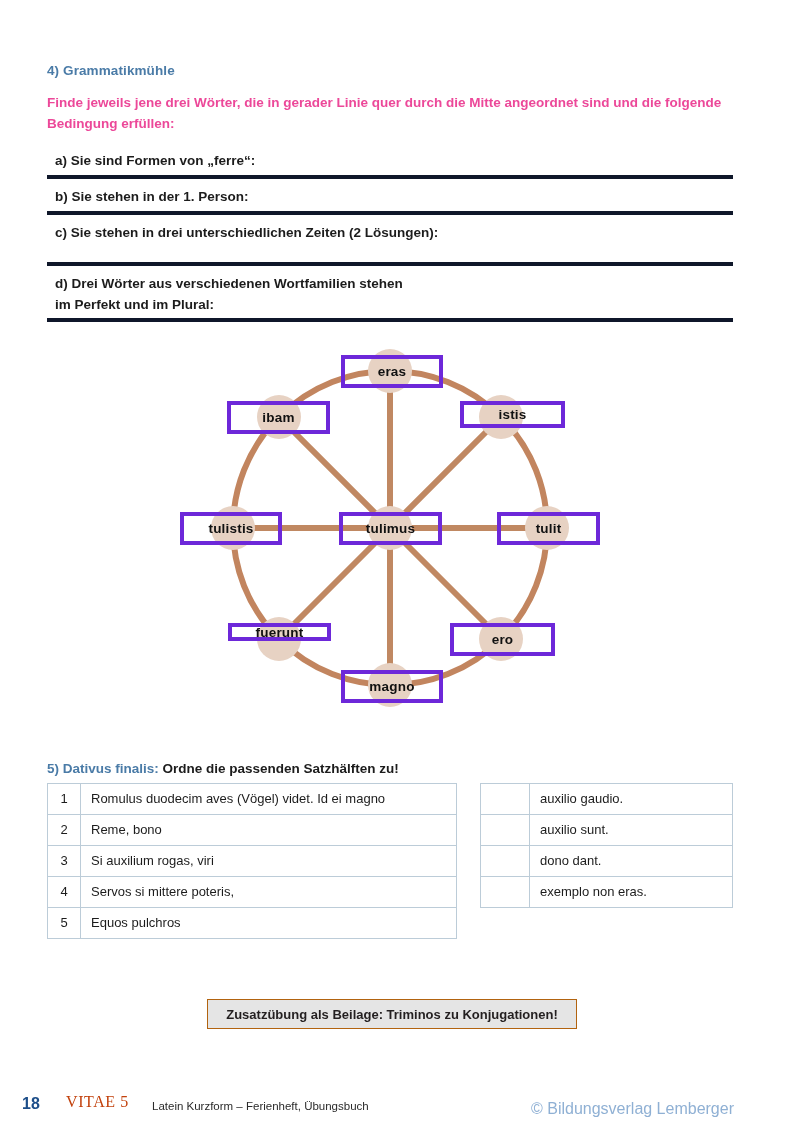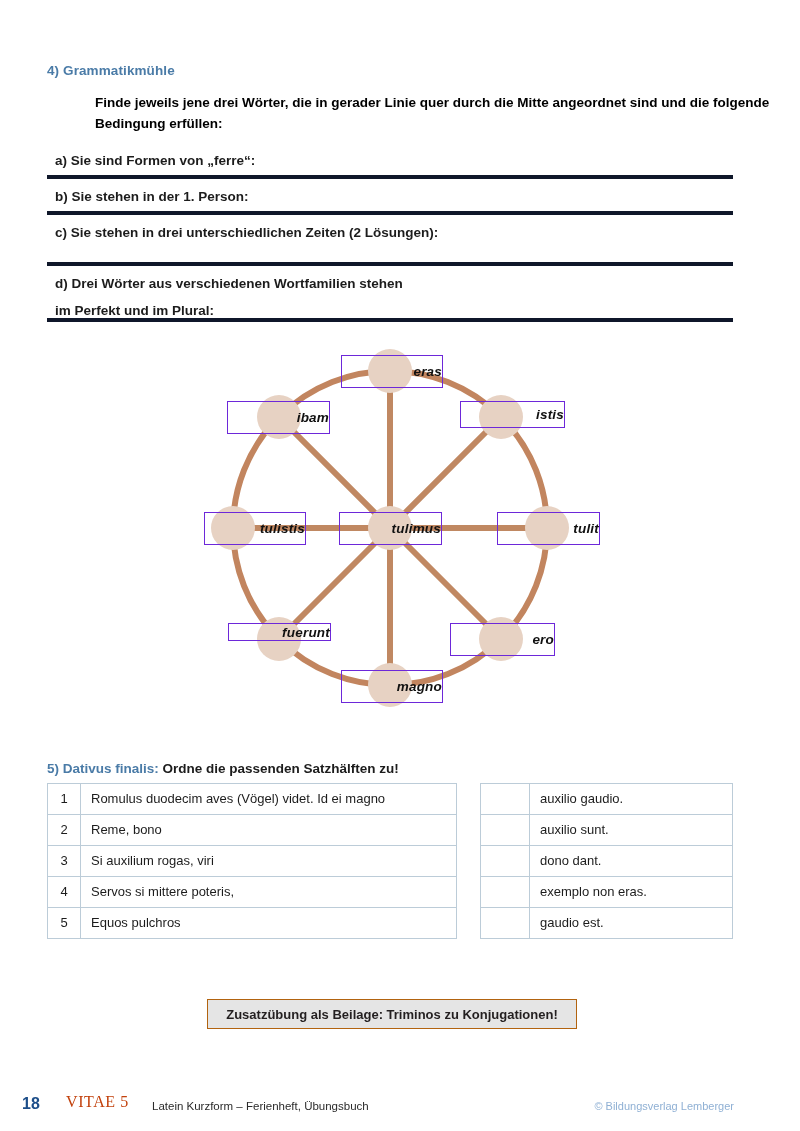--- a/index.html
+++ b/index.html
@@ -27,22 +27,21 @@
     letter-spacing: 0.1px;
   }
   .ex4-intro {
     position: absolute;
     left: 47px;
     top: 92px;
     width: 690px;
     font-size: 13.5px;
     font-weight: 700;
     line-height: 21px;
-    color: #000000;
-    margin-left: 48px;
+    color: #ec4899;
   }
 
   .cond-list {
     position: absolute;
     left: 47px;
     top: 143px;
     width: 686px;
   }
   .cond-row {
     border-bottom: 4px solid #0f172a;
@@ -50,40 +49,39 @@
     font-size: 13.5px;
     font-weight: 700;
     line-height: 21px;
     color: #1c1c1c;
     box-sizing: border-box;
   }
   .cond-row.r-a { height: 36px; padding-top: 7px; }
   .cond-row.r-b { height: 36px; padding-top: 7px; }
   .cond-row.r-c { height: 51px; padding-top: 7px; }
   .cond-row.r-d { height: 56px; padding-top: 7px; }
-  .cond-row .l2 { display: block; margin-top: 6px; }
+  .cond-row .l2 { display: block; }
 
   
   .wheel {
     position: absolute;
     left: 0px;
     top: 330px;
     width: 800px;
     height: 400px;
   }
   .wheel svg { display: block; }
   .node-box {
     position: absolute;
     box-sizing: border-box;
-    border: 1px solid #6d28d9;
+    border: 4px solid #6d28d9;
     background: transparent;
     display: flex;
     align-items: center;
-    justify-content: flex-end;
-    font-style: italic;
+    justify-content: center;
   }
   .node-label {
     font-size: 13.5px;
     font-weight: 700;
     color: #111111;
     position: relative;
     z-index: 5;
     letter-spacing: 0.2px;
   }
 
@@ -181,21 +179,21 @@
     position: absolute;
     left: 152px;
     top: 10px;
     font-size: 11.5px;
     color: #2b2b2b;
   }
   .footer-copy {
     position: absolute;
     right: 66px;
     top: 10px;
-    font-size: 11px;
+    font-size: 16px;
     color: #8fb0d4;
   }
 </style>
 </head>
 <body>
 
 <div class="ex4-heading">4) Grammatikmühle</div>
 <div class="ex4-intro">Finde jeweils jene drei Wörter, die in gerader Linie quer durch die Mitte angeordnet sind und die folgende Bedingung erfüllen:</div>
 
 <div class="cond-list">
@@ -254,21 +252,21 @@
   </div>
 
   <div class="node-box" style="left:341px; top:340px; width:102px; height:33px;">
     <span class="node-label">magno</span>
   </div>
 
   <div class="node-box" style="left:228px; top:293px; width:103px; height:18px;">
     <span class="node-label">fuerunt</span>
   </div>
 
-  <div class="node-box" style="left:180px; top:182px; width:102px; height:33px;margin-left:24px;">
+  <div class="node-box" style="left:180px; top:182px; width:102px; height:33px;">
     <span class="node-label">tulistis</span>
   </div>
 
   <div class="node-box" style="left:227px; top:71px; width:103px; height:33px;">
     <span class="node-label">ibam</span>
   </div>
 
   <div class="node-box" style="left:339px; top:182px; width:103px; height:33px;">
     <span class="node-label">tulimus</span>
   </div>
@@ -313,24 +311,20 @@
       <td class="blank"></td>
       <td>auxilio sunt.</td>
     </tr>
     <tr>
       <td class="blank"></td>
       <td>dono dant.</td>
     </tr>
     <tr>
       <td class="blank"></td>
       <td>exemplo non eras.</td>
-    </tr>
-    <tr>
-      <td class="blank"></td>
-      <td>gaudio est.</td>
     </tr>
   </tbody>
 </table>
 
 <div class="callout">Zusatzübung als Beilage: Triminos zu Konjugationen!</div>
 
 <div class="footer">
   <span class="footer-page">18</span>
   <span class="footer-title">VITAE 5</span>
   <span class="footer-sub">Latein Kurzform – Ferienheft, Übungsbuch</span>

